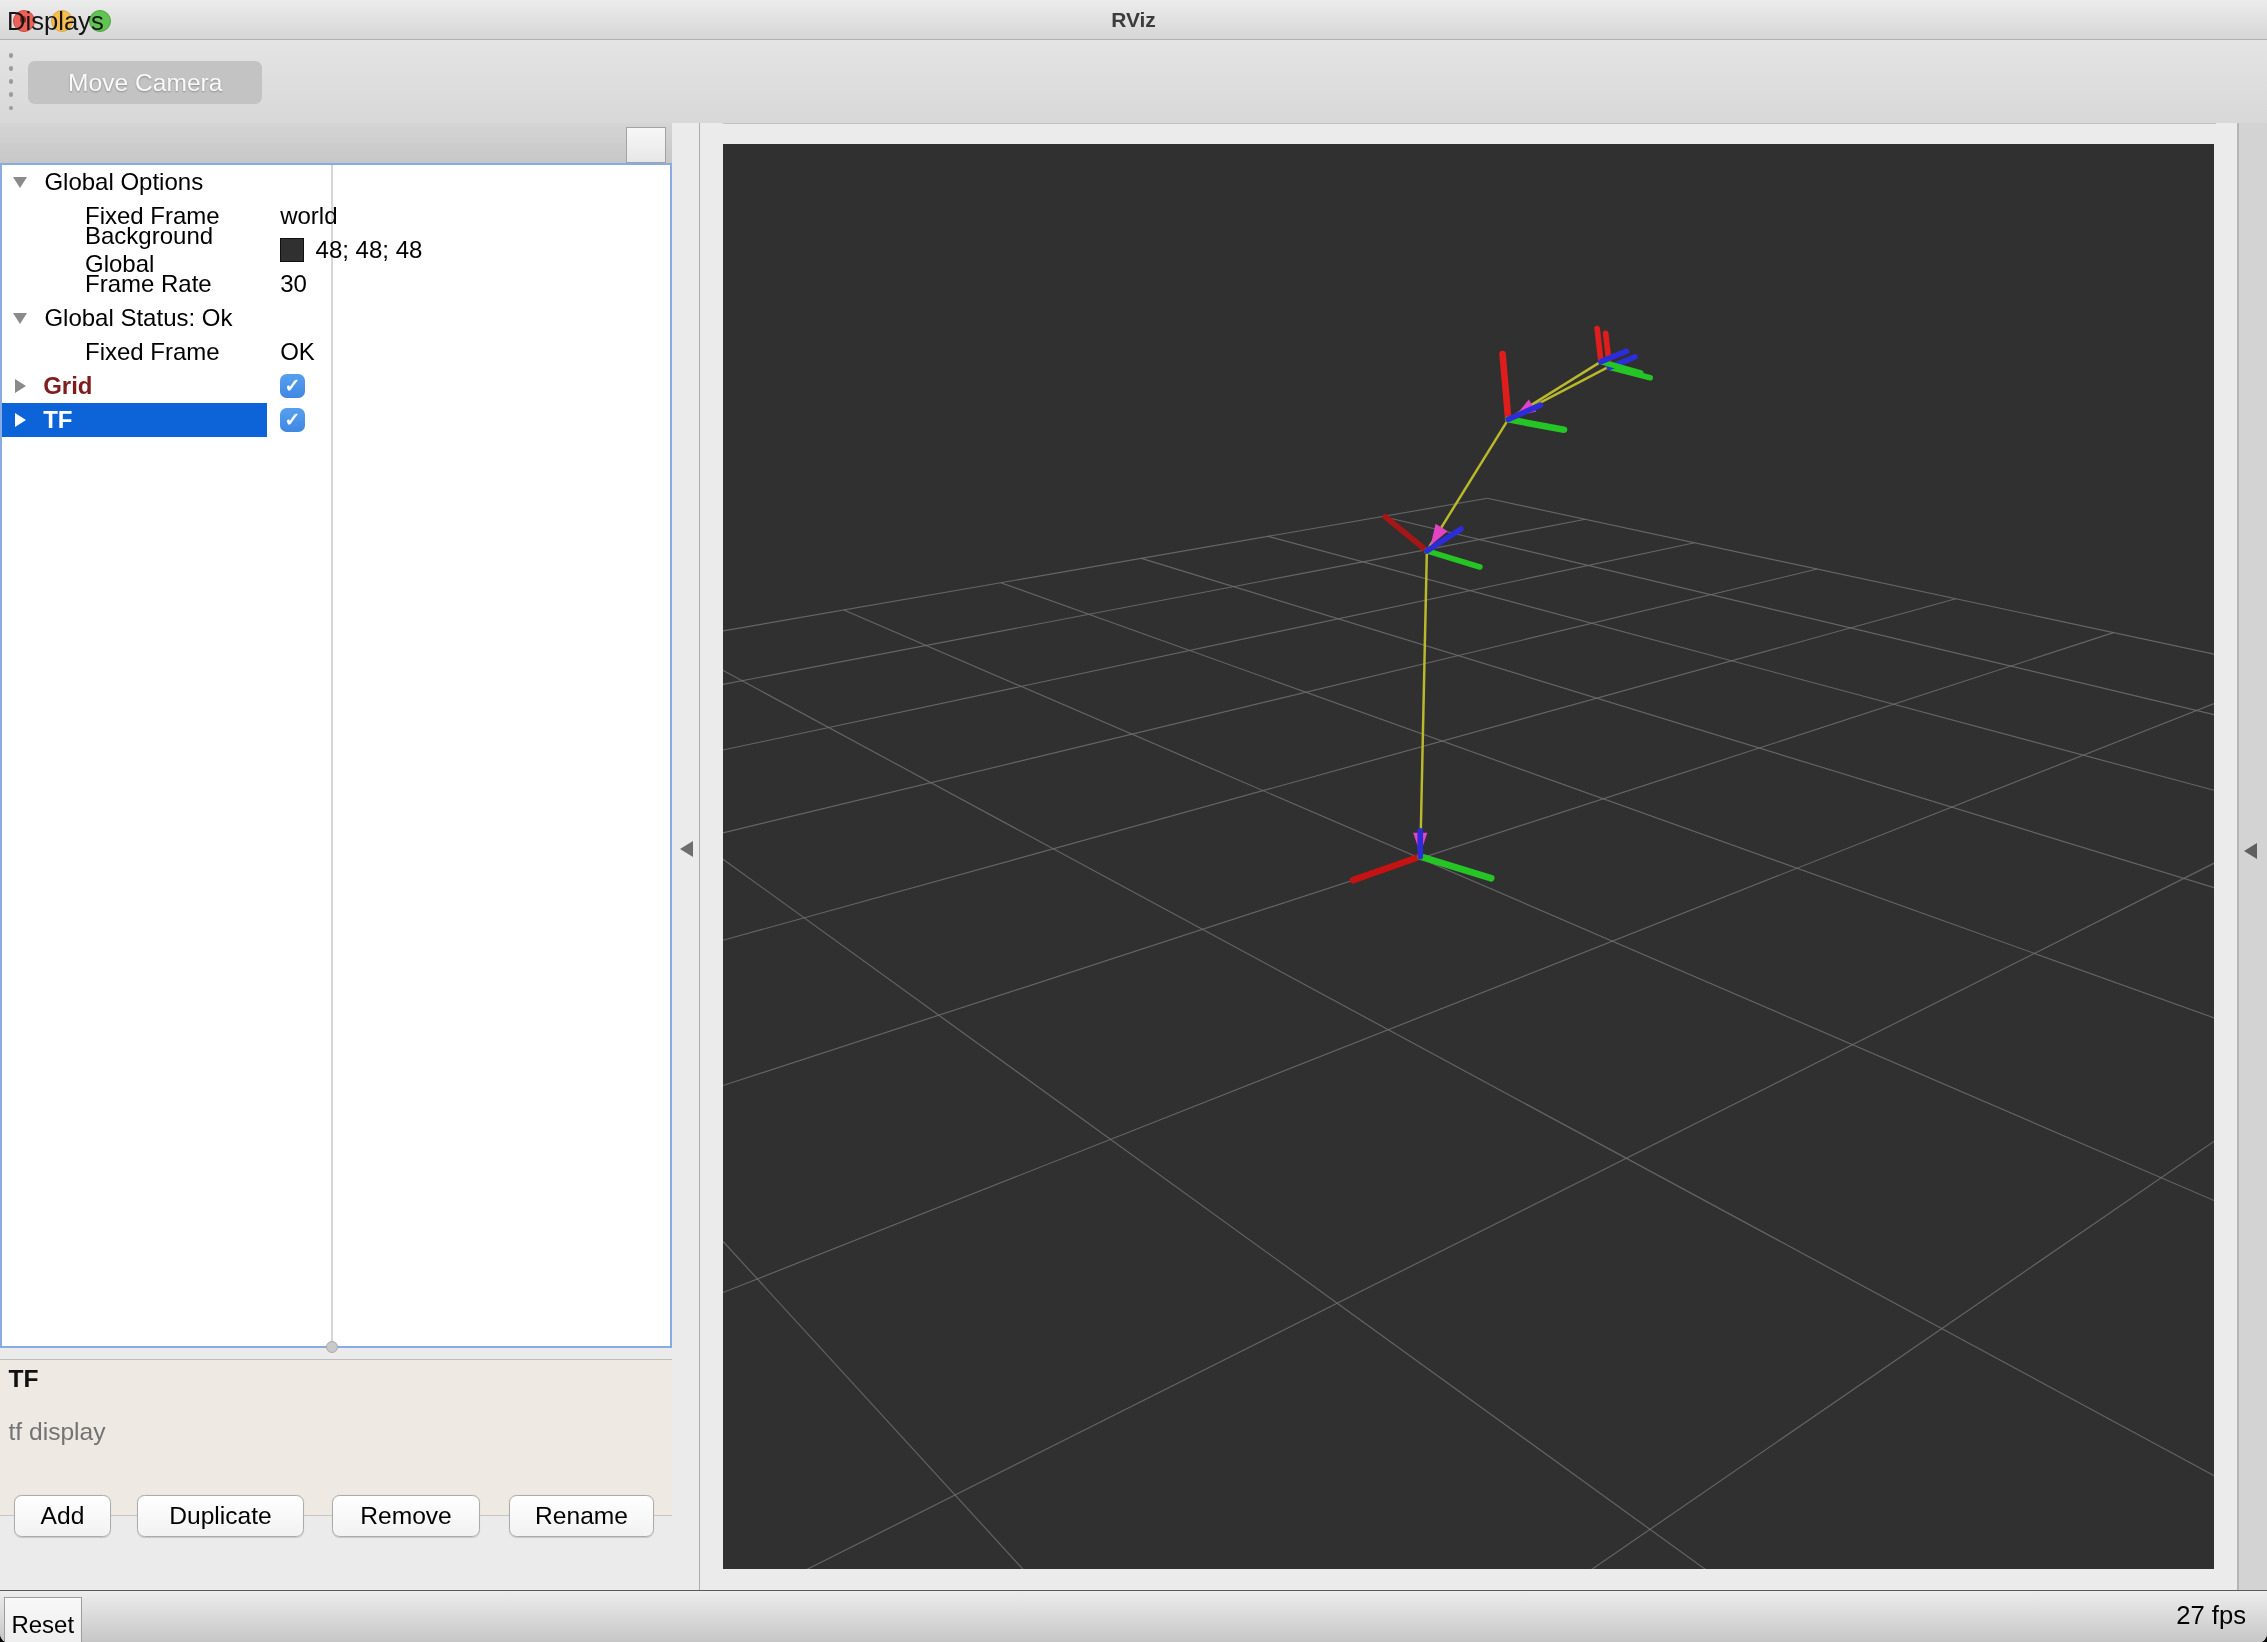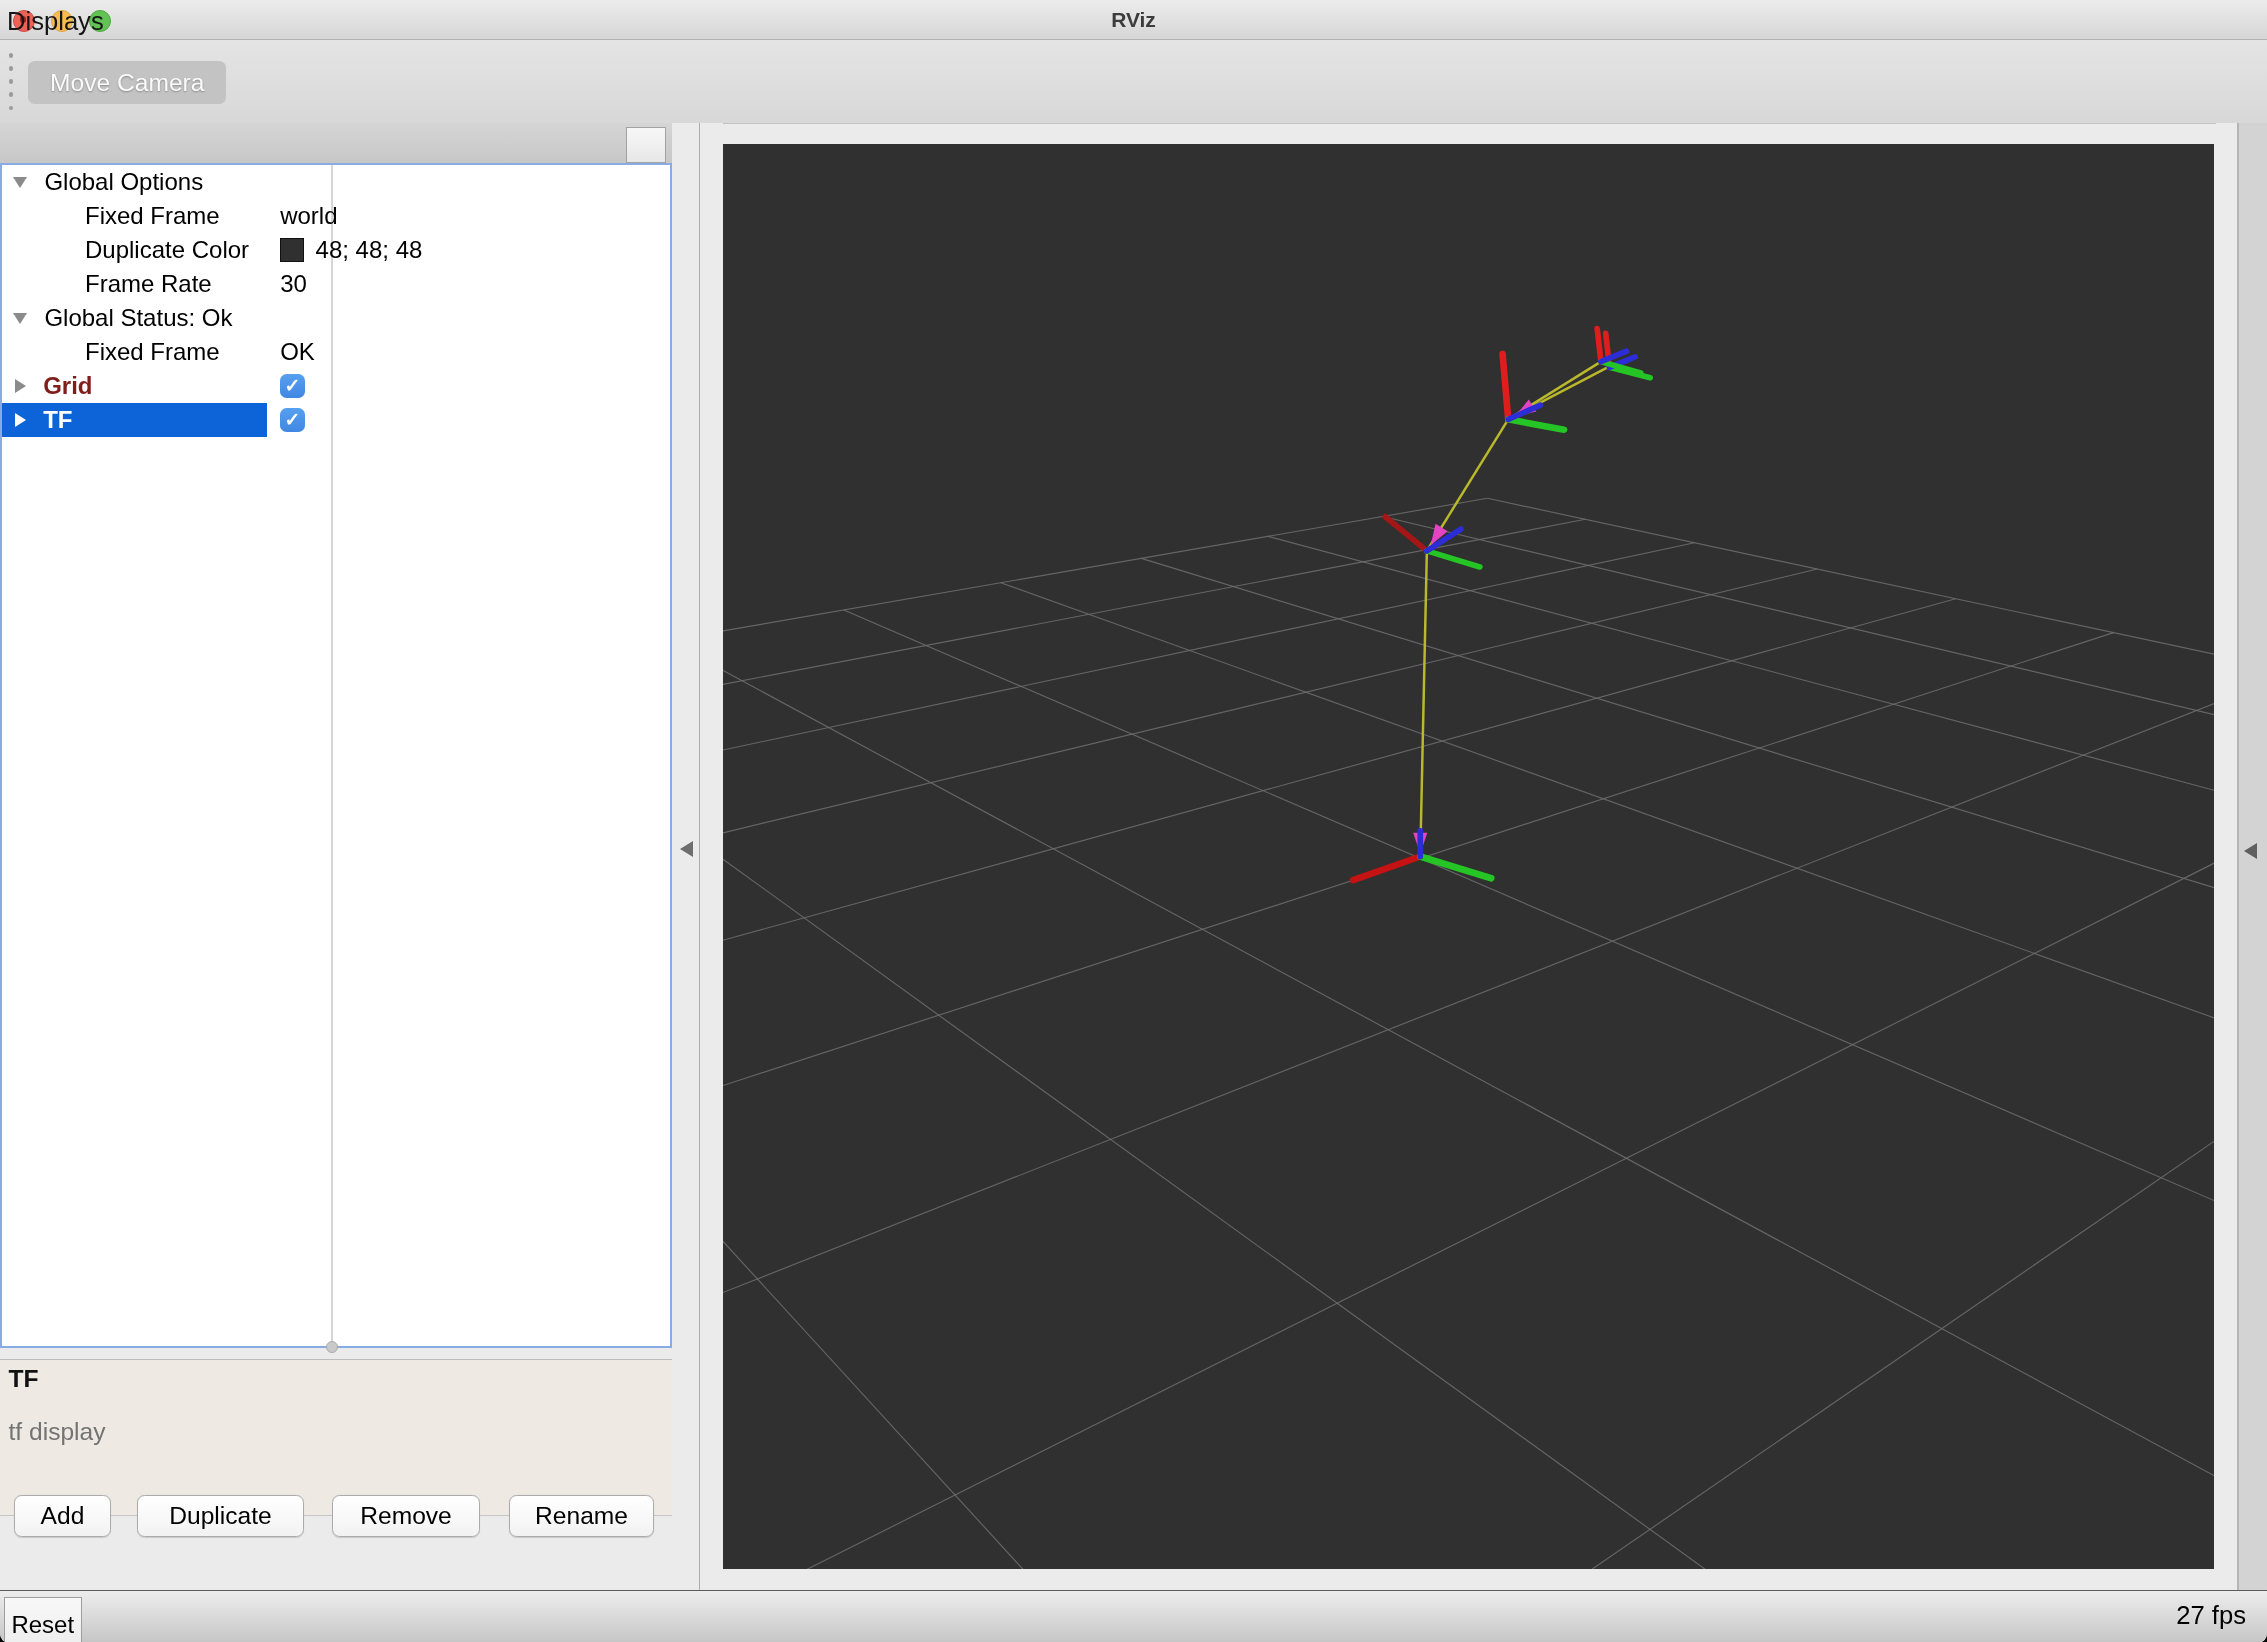--- a/index.html
+++ b/index.html
@@ -15,21 +15,21 @@
   #tl-min{left:51px;background:#f5bd4f;border:0.9px solid #dba73e;}
   #tl-max{left:89px;background:#61c354;border:0.9px solid #4ea63f;}
   #win-title{position:absolute;left:0;right:0;top:0;height:39px;line-height:40px;
              text-align:center;font-size:21px;font-weight:600;color:#3c3c3c;}
   
   #toolbar{position:absolute;left:0;top:40px;width:2267px;height:83px;
            background:linear-gradient(#e4e4e4,#d8d8d8);border-bottom:0.9px solid #c2c2c2;}
   #tool-handle{position:absolute;left:8.5px;top:13.2px;height:57px;display:flex;
                flex-direction:column;justify-content:space-between;}
   #tool-handle b{width:4.7px;height:4.7px;border-radius:50%;background:#9b9b9b;}
-  .tool-btn{position:absolute;left:28px;top:21px;height:43px;padding:0 22px;
+  .tool-btn{position:absolute;left:28px;top:21px;height:43px;padding:0 40px;
             background:#c3c3c3;border:none;border-radius:6.6px;
             font-family:"Liberation Sans",sans-serif;font-size:24.6px;color:#fafafa;
             text-shadow:0 0.9px 1.9px rgba(0,0,0,.3);}
   
   #displays-header{position:absolute;left:0;top:123px;width:672px;height:40px;
                    background:linear-gradient(#d5d5d5,#c7c7c7);}
   #displays-title{position:absolute;left:7px;top:0;height:40px;line-height:42px;
                   font-size:25.6px;color:#151515;}
   #displays-float-btn{position:absolute;left:626px;top:127px;width:38px;height:34px;
                       background:linear-gradient(#f7f7f7,#e7e7e7);border:1.9px solid #a2a2a2;}
@@ -127,21 +127,21 @@
       <div class="tname">
         <span class="lbl1">Fixed Frame</span>
       </div>
       <div class="tval">
         <span>world</span>
       </div>
     </div>
 
     <div class="trow">
       <div class="tname">
-        <span class="lbl1">Duplicate Color</span>
+        <span class="lbl1">Background Global</span>
       </div>
       <div class="tval">
         <span class="swatch" style="background: rgb(48, 48, 48);"></span>
         <span>48; 48; 48</span>
       </div>
     </div>
 
     <div class="trow">
       <div class="tname">
         <span class="lbl1">Frame Rate</span>

